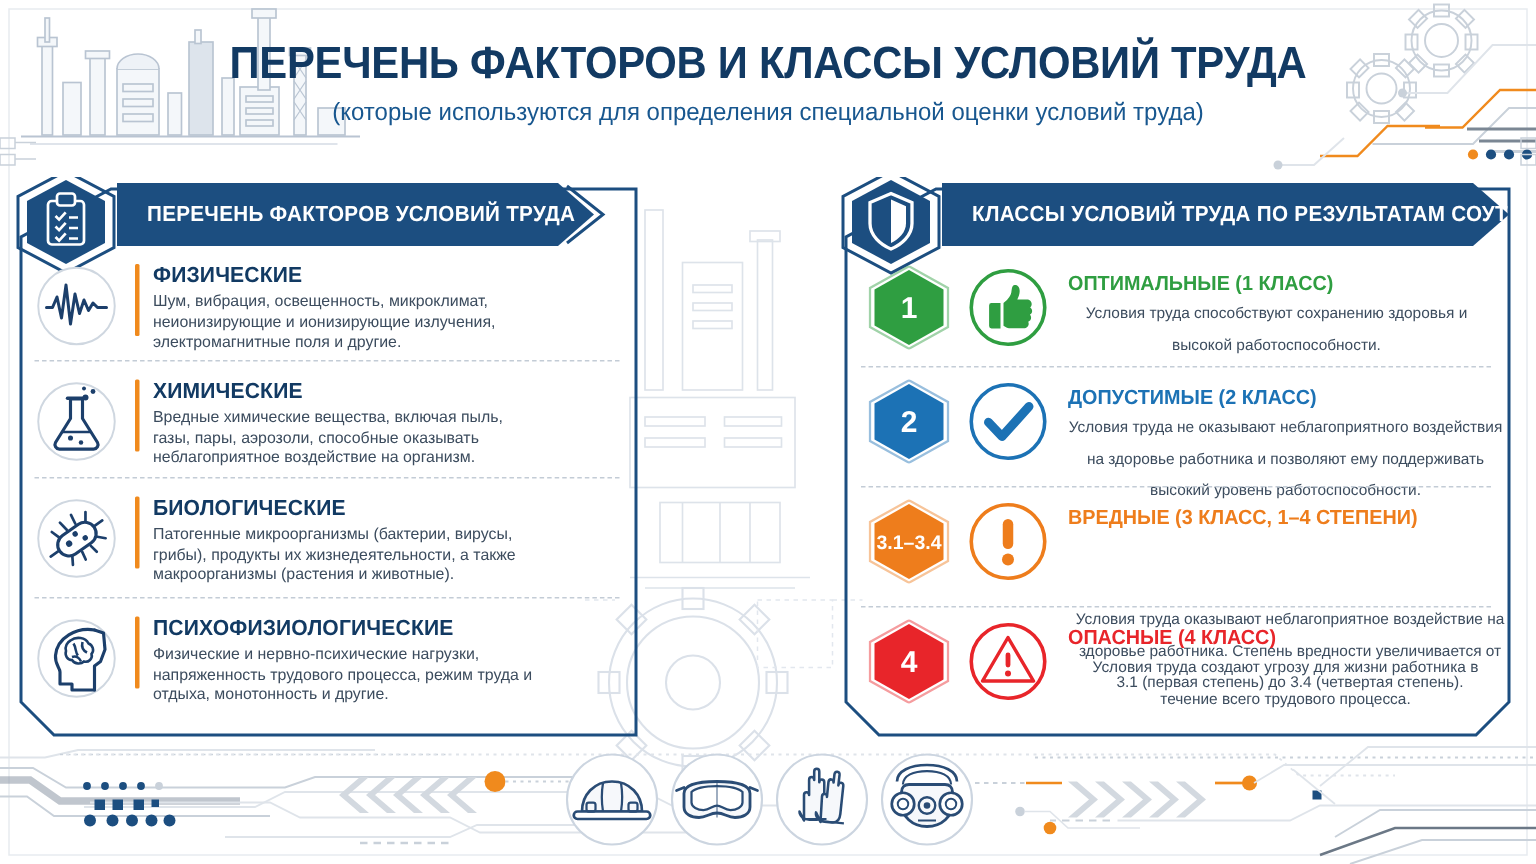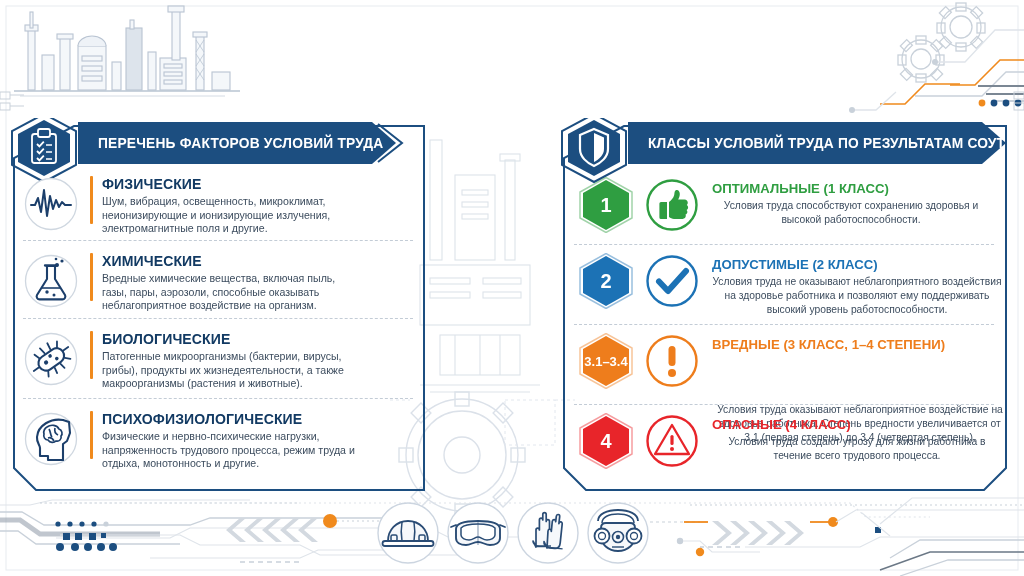--- a/index.html
+++ b/index.html
@@ -53,21 +53,21 @@
   .row-desc {
     position:absolute; font-size:10.6px; line-height:13.6px; color:#3c4c5e;
   }
   .divider {
     position:absolute; height:0; border-top:1px dashed #c3ccd6;
   }
 
   
   .cls-title { position:absolute; font-weight:bold; font-size:13.6px; white-space:nowrap;
                transform:scaleX(0.97); transform-origin:left center; }
-  .cls-desc  { position:absolute; font-size:10.3px; line-height:14px; color:#3c4c5e; }
+  .cls-desc  { position:absolute; font-size:10.3px; line-height:21px; color:#3c4c5e; }
   .hexnum    { position:absolute; }
   .circicon  { position:absolute; }
 
   
   .ppe { position:absolute; z-index:2; }
 </style>
 </head>
 <body>
 
 <div id="root">
@@ -269,20 +269,24 @@
       <path d="M880 524 L912 498 L1024 498" stroke="#dfe4ea" stroke-width="1.2"></path>
       <path d="M890 558 L920 540 L1024 540" stroke="#c9d1da" stroke-width="1.3"></path>
       <path d="M880 570 L930 552 L1024 552" stroke="#6b7886" stroke-width="1.6"></path>
       <path d="M900 576 L948 560 L1024 560" stroke="#c9d1da" stroke-width="1.3"></path>
       <circle cx="680" cy="541" r="3.2" fill="#c9d1da"></circle>
       <path d="M683 541 L700 541 L712 552 L760 552" stroke="#dfe4ea" stroke-width="1.1"></path>
       <circle cx="700" cy="552" r="4.2" fill="#f08a1d"></circle>
     </g>
   </svg>
 
+  <div class="header">
+    <div class="title">ПЕРЕЧЕНЬ ФАКТОРОВ И КЛАССЫ УСЛОВИЙ ТРУДА</div>
+    <div class="subtitle">(которые используются для определения специальной оценки условий труда)</div>
+  </div>
 
   <div class="panel" style="left:6px; top:118px; width:424px; height:380px;">
 
     <svg class="panel-frame" width="424" height="380" viewBox="0 0 424 380">
 
       <path d="M68 8 L418 8 L418 372 L30 372 L8 350 L8 40 Z" fill="none" stroke="#1c4e80" stroke-width="2"></path>
 
       <path d="M72 4 L366 4 L390 25 L366 46 L72 46 Z" fill="#1c4e80"></path>
       <path d="M372 6 L396 25 L372 44" fill="none" stroke="#1c4e80" stroke-width="2"></path>
 

